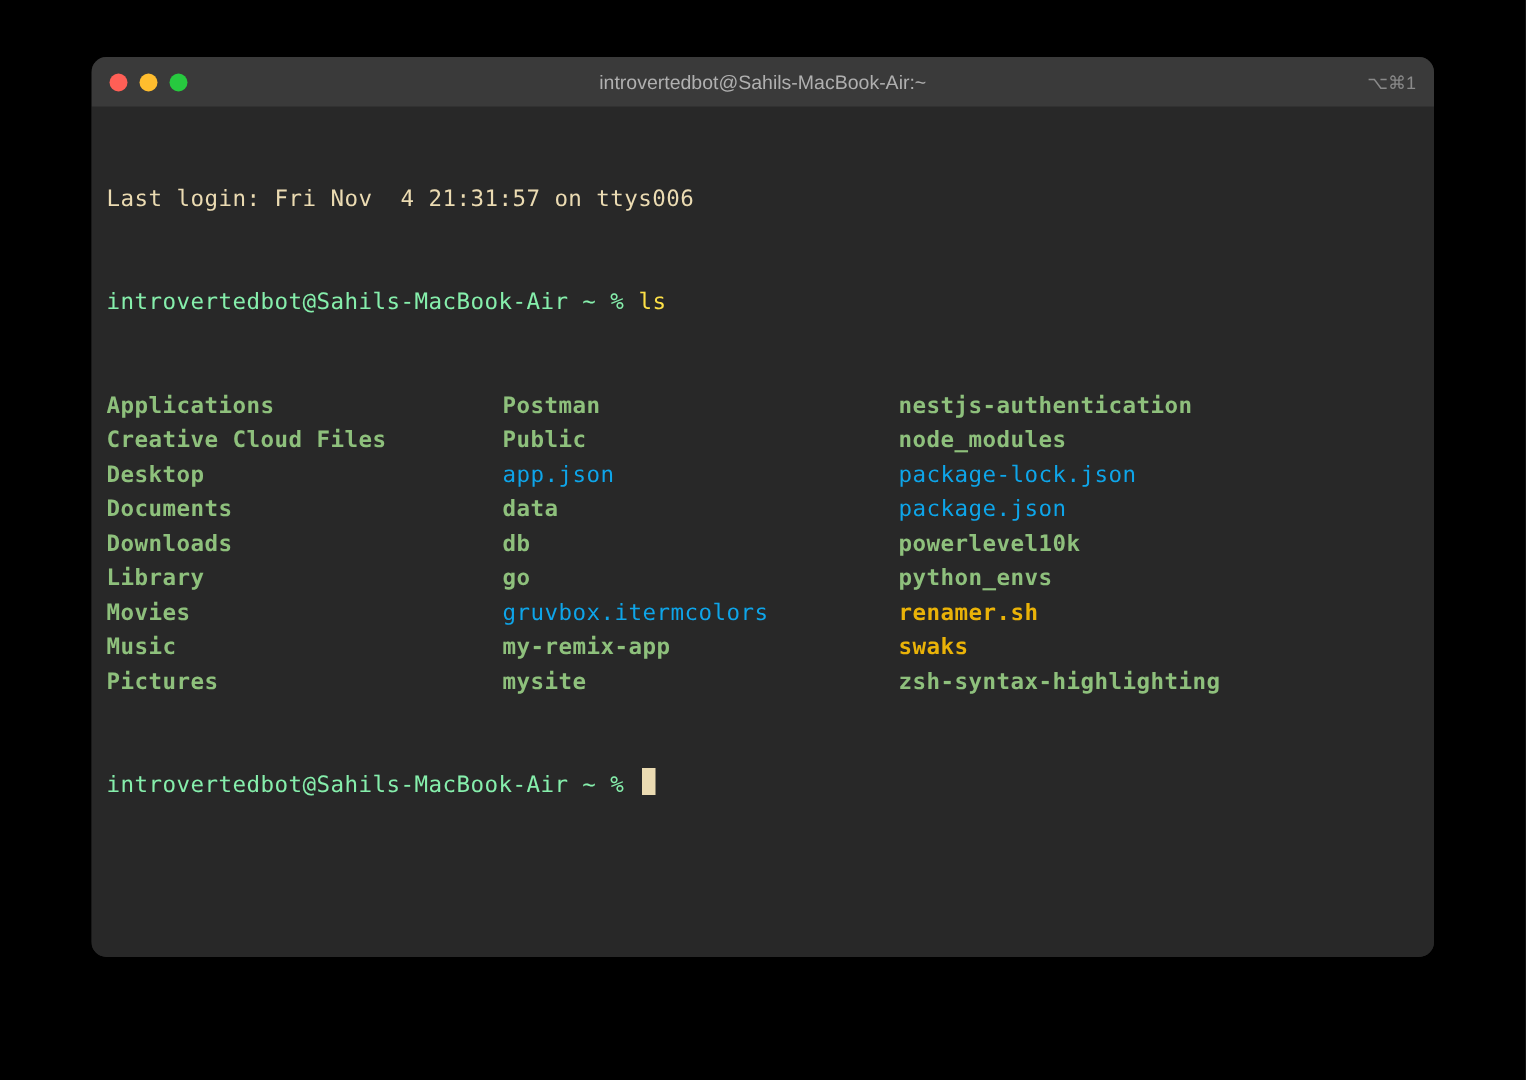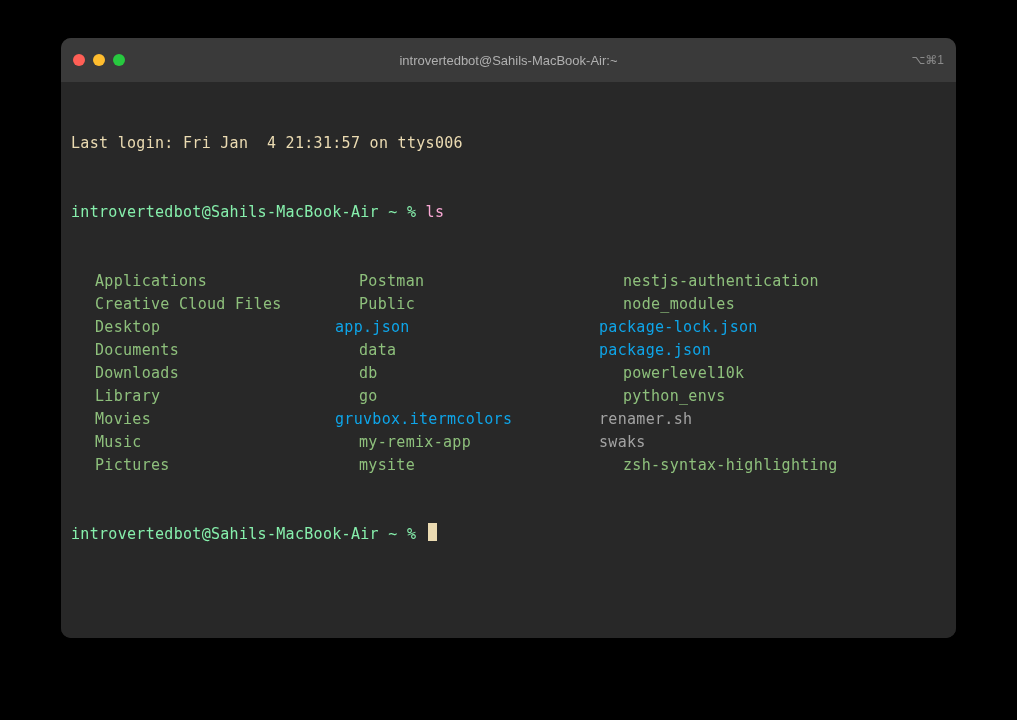--- a/index.html
+++ b/index.html
@@ -21,21 +21,21 @@
       width: 895px;
       height: 600px;
       background: #282828;
       border-radius: 10px;
       overflow: hidden;
       box-shadow: 0 20px 60px rgba(0,0,0,0.8);
       display: flex;
       flex-direction: column;
     }
     .titlebar {
-      height: 44px;
+      height: 33px;
       background: #3a3a3a;
       display: flex;
       align-items: center;
       padding: 0 12px;
       position: relative;
       flex-shrink: 0;
     }
     .traffic-lights {
       display: flex;
       gap: 8px;
@@ -74,28 +74,28 @@
       color: #ebdbb2;
       white-space: pre;
       overflow: hidden;
       letter-spacing: 0.3px;
     }
     .window { position: relative; }
     .prompt-line {
       display: block;
     }
     .prompt-text { color: #86efac; }
-    .command { color: #f9a8d4; }
+    .command { color: #fde047; }
     .file-row {
       display: grid;
       grid-template-columns: 264px 264px 1fr;
     }
-    .c-dir { color: #8ec07c; font-weight: normal; margin-left: 24px; }
+    .c-dir { color: #8ec07c; font-weight: bold; }
     .c-file { color: #0ea5e9; }
-    .c-exec { color: #a3a3a3; font-weight: normal; }
+    .c-exec { color: #eab308; font-weight: bold; }
     .cursor {
       display: inline-block;
       width: 9px;
       height: 18px;
       background: #ebdbb2;
       vertical-align: text-bottom;
       margin-left: 2px;
       margin-bottom: 2px;
     }
   </style>
@@ -107,18 +107,18 @@
     <div class="traffic-lights">
       <div class="traffic-light tl-red"></div>
       <div class="traffic-light tl-yellow"></div>
       <div class="traffic-light tl-green"></div>
     </div>
     <div class="titlebar-title">introvertedbot@Sahils-MacBook-Air:~</div>
     <div class="titlebar-right">⌥⌘1</div>
   </div>
 
   <div class="terminal-body">
-    <span class="prompt-line">Last login: Fri Jan  4 21:31:57 on ttys006</span>
+    <span class="prompt-line">Last login: Fri Nov  4 21:31:57 on ttys006</span>
     <span class="prompt-line"><span class="prompt-text">introvertedbot@Sahils-MacBook-Air ~ %</span> <span class="command">ls</span></span>
     <div id="ls-output"><div class="file-row"><span class="c-dir">Applications</span><span class="c-dir">Postman</span><span class="c-dir">nestjs-authentication</span></div><div class="file-row"><span class="c-dir">Creative Cloud Files</span><span class="c-dir">Public</span><span class="c-dir">node_modules</span></div><div class="file-row"><span class="c-dir">Desktop</span><span class="c-file">app.json</span><span class="c-file">package-lock.json</span></div><div class="file-row"><span class="c-dir">Documents</span><span class="c-dir">data</span><span class="c-file">package.json</span></div><div class="file-row"><span class="c-dir">Downloads</span><span class="c-dir">db</span><span class="c-dir">powerlevel10k</span></div><div class="file-row"><span class="c-dir">Library</span><span class="c-dir">go</span><span class="c-dir">python_envs</span></div><div class="file-row"><span class="c-dir">Movies</span><span class="c-file">gruvbox.itermcolors</span><span class="c-exec">renamer.sh</span></div><div class="file-row"><span class="c-dir">Music</span><span class="c-dir">my-remix-app</span><span class="c-exec">swaks</span></div><div class="file-row"><span class="c-dir">Pictures</span><span class="c-dir">mysite</span><span class="c-dir">zsh-syntax-highlighting</span></div></div>
     <span class="prompt-line"><span class="prompt-text">introvertedbot@Sahils-MacBook-Air ~ %</span> <span class="cursor"></span></span>
   </div>
 </div>
 
 </body></html>

